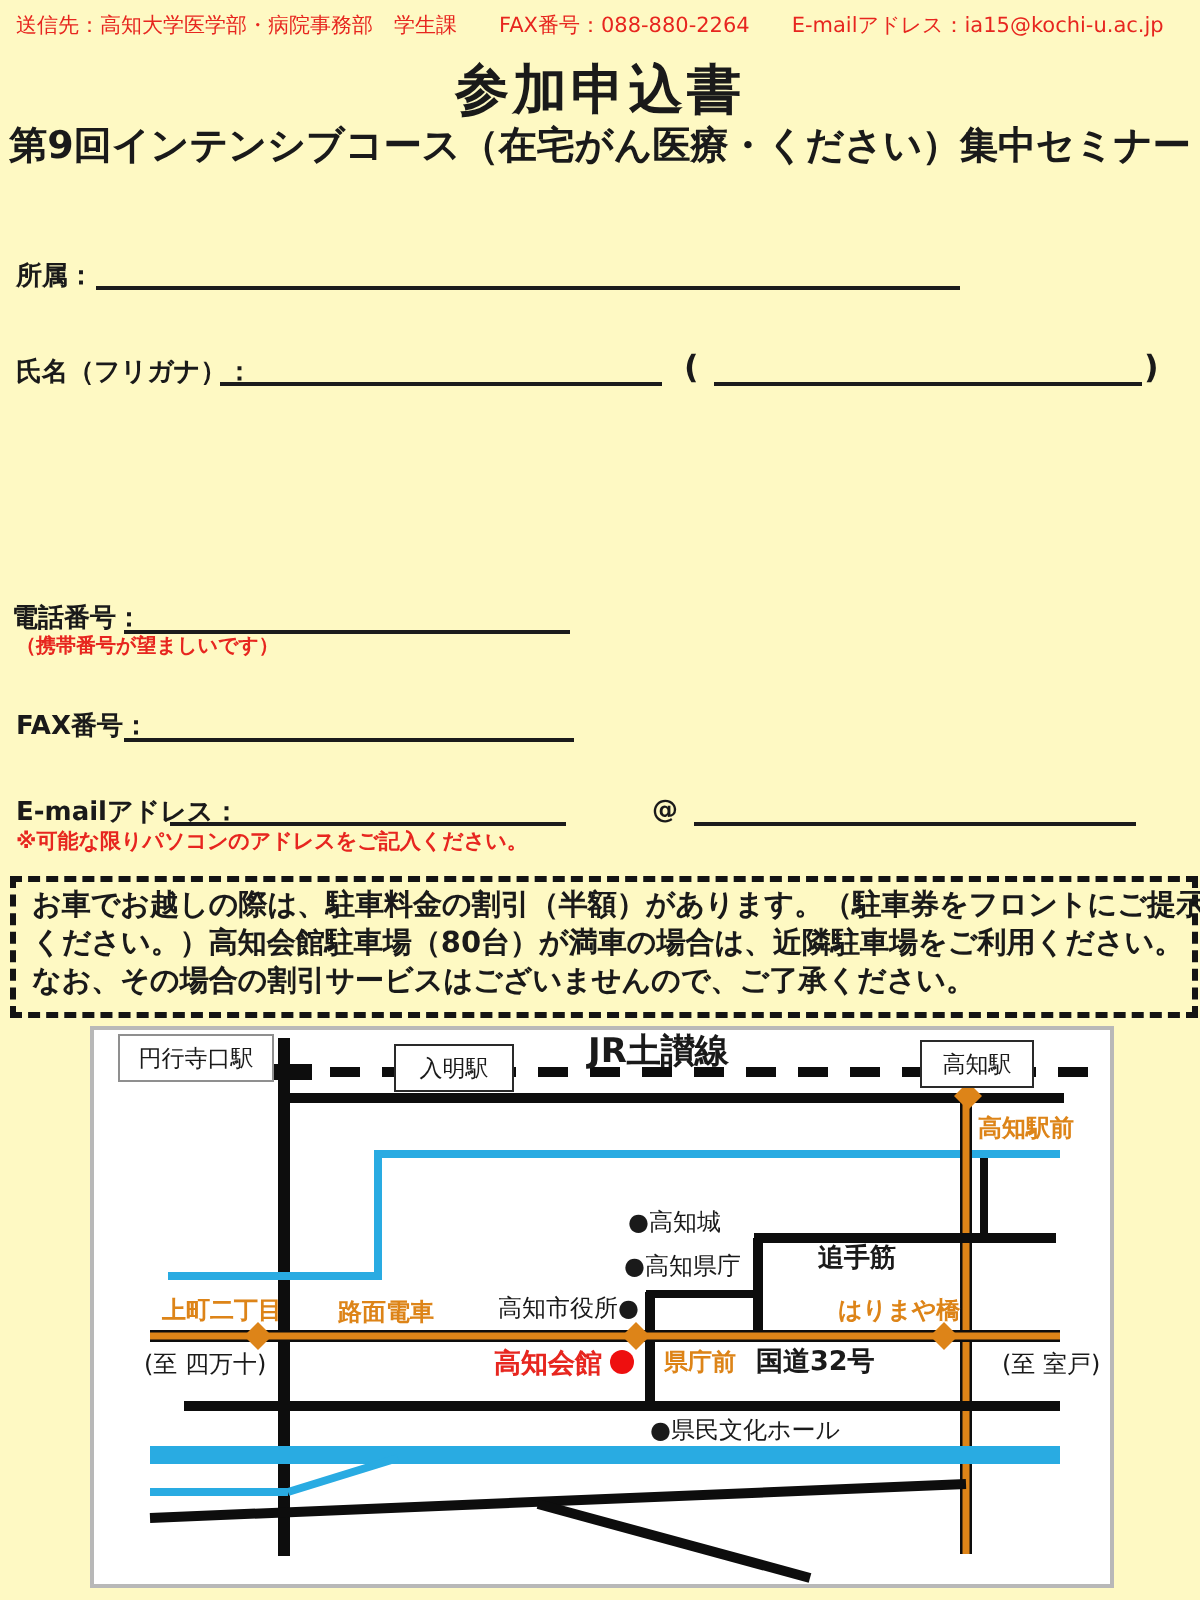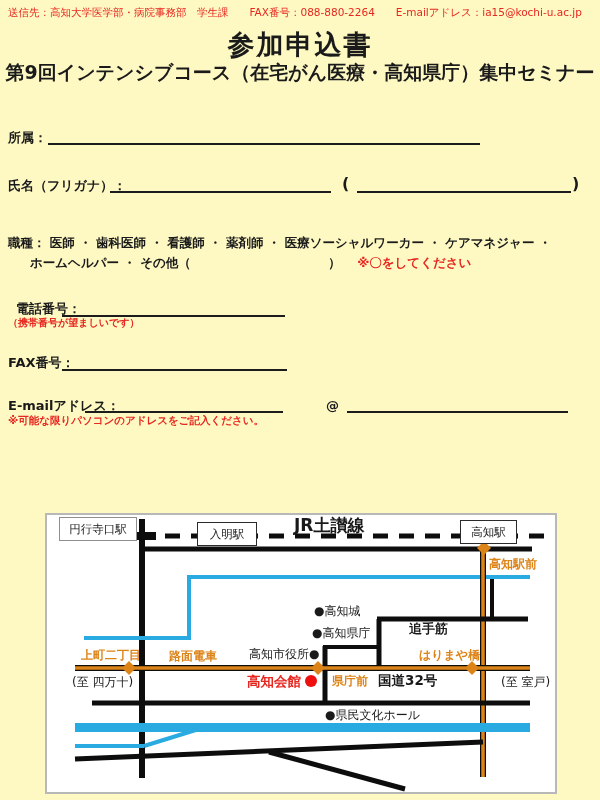--- a/index.html
+++ b/index.html
@@ -52,52 +52,50 @@
   .reddot{position:absolute;width:12px;height:12px;border-radius:50%;background:#ee0f0f;}
 </style>
 </head>
 <body>
 
 <div class="page">
 
   <div class="abs sender">送信先：高知大学医学部・病院事務部　学生課　　FAX番号：088-880-2264　　E-mailアドレス：ia15@kochi-u.ac.jp</div>
 
   <div class="abs title">参加申込書</div>
-  <div class="abs subtitle">第9回インテンシブコース（在宅がん医療・高知県庁）集中セミナー</div>
+  <div class="abs subtitle">第9回インテンシブコース（在宅がん医療・ください）集中セミナー</div>
 
   <div class="abs flabel" style="left:8px;top:129px;">所属：</div>
   <div class="uline" style="left:48px;top:143px;width:432px;"></div>
 
   <div class="abs flabel" style="left:8px;top:177px;">氏名（フリガナ）：</div>
   <div class="uline" style="left:110px;top:191px;width:221px;"></div>
   <div class="abs paren" style="left:342px;top:174px;">(</div>
   <div class="uline" style="left:357px;top:191px;width:214px;"></div>
   <div class="abs paren" style="left:572px;top:174px;">)</div>
 
-  <div class="abs occ">
-    <div>職種： 医師 ・ 歯科医師 ・ 看護師 ・ 薬剤師 ・ 医療ソーシャルワーカー ・ ケアマネジャー ・</div>
-    <div style="margin-left:22px;">
-      <span>ホームヘルパー ・ その他（　　　　　　　　　　　）</span>
-      <span class="red" style="margin-left:12px;">※〇をしてください</span>
-    </div>
-  </div>
 
-  <div class="abs flabel" style="left:16px;top:300px;">電話番号：</div>
+  <div class="abs flabel" style="left:6px;top:300px;">電話番号：</div>
   <div class="uline" style="left:62px;top:315px;width:223px;"></div>
   <div class="abs note-red" style="left:8px;top:316px;">（携帯番号が望ましいです）</div>
 
   <div class="abs flabel" style="left:8px;top:354px;">FAX番号：</div>
   <div class="uline" style="left:62px;top:369px;width:225px;"></div>
 
   <div class="abs flabel" style="left:8px;top:397px;">E-mailアドレス：</div>
   <div class="uline" style="left:85px;top:411px;width:198px;"></div>
   <div class="abs flabel" style="left:326px;top:398px;">@</div>
   <div class="uline" style="left:347px;top:411px;width:221px;"></div>
   <div class="abs note-red" style="left:8px;top:414px;font-size:10.5px;">※可能な限りパソコンのアドレスをご記入ください。</div>
 
+  <div class="abs notice">
+    <div>お車でお越しの際は、駐車料金の割引（半額）があります。（駐車券をフロントにご提示</div>
+    <div>ください。）高知会館駐車場（80台）が満車の場合は、近隣駐車場をご利用ください。</div>
+    <div>なお、その場合の割引サービスはございませんので、ご了承ください。</div>
+  </div>
 
   <div class="map">
 
     <svg width="508" height="277" viewBox="0 0 508 277">
 
       <line class="rail" x1="40" y1="21" x2="502" y2="21"></line>
 
       <rect x="87" y="17" width="22" height="8" fill="#0d0d0d"></rect>
 
       <line class="road" x1="93" y1="34" x2="485" y2="34" stroke-width="5"></line>

